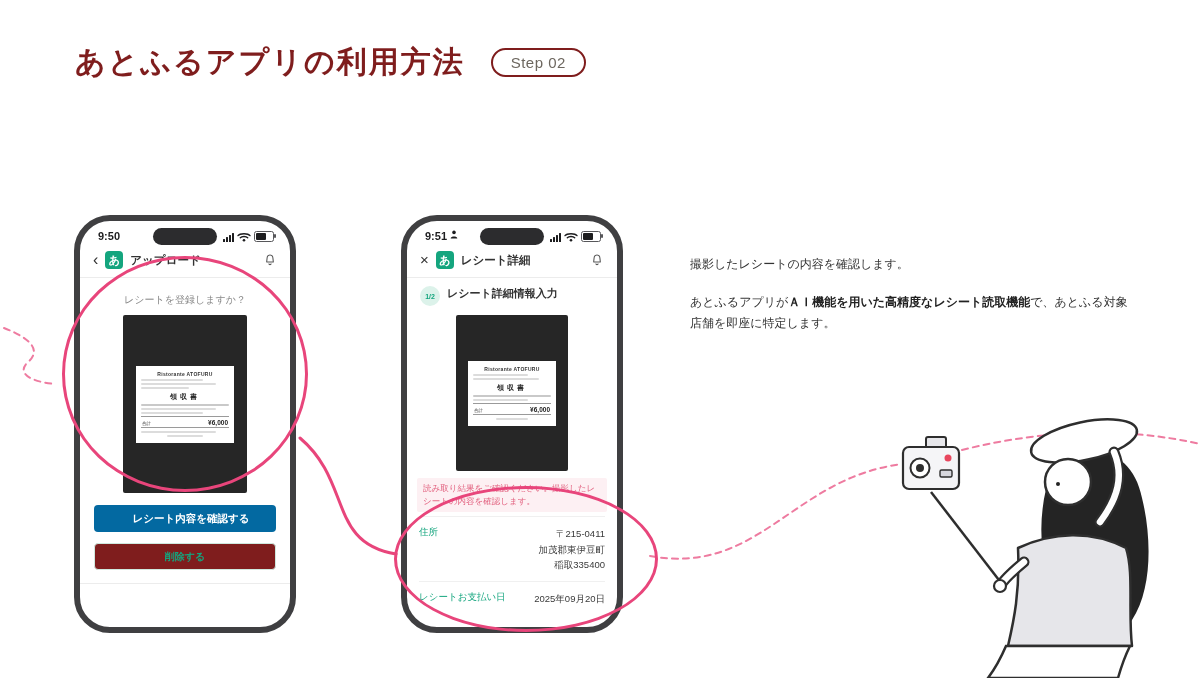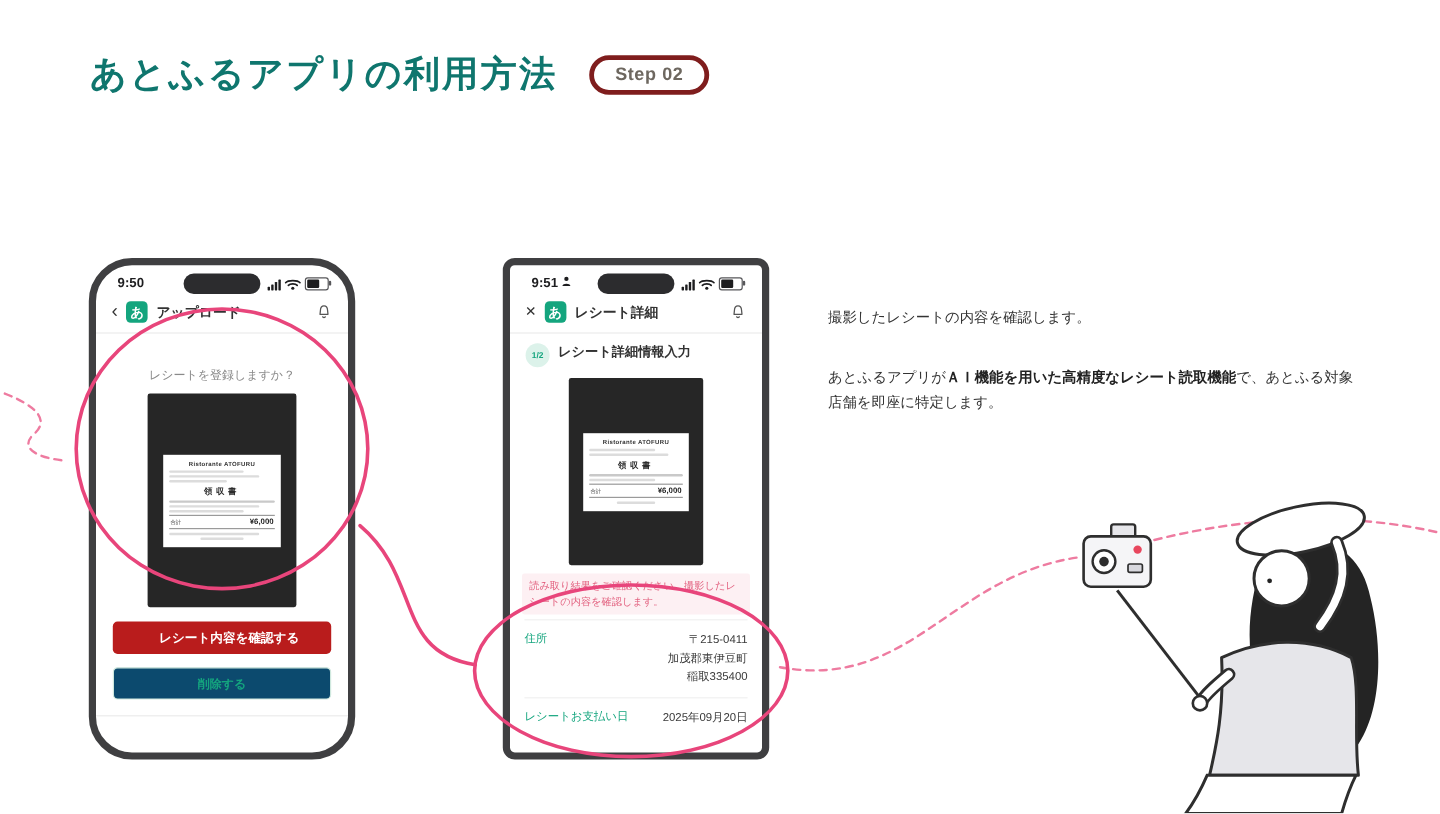--- a/index.html
+++ b/index.html
@@ -1,87 +1,87 @@
 <!DOCTYPE html>
 <html><head>
 <meta charset="utf-8">
 <style>
   html,body{margin:0;padding:0;}
   body{font-family:"Liberation Sans","DejaVu Sans",sans-serif;background:#fff;}
   .page{position:relative;width:1200px;height:678px;background:#ffffff;overflow:hidden;}
 
   
   .titlerow{position:absolute;left:75px;top:42px;display:flex;align-items:center;gap:26px;}
-  .titlerow h1{margin:0;font-size:30px;font-weight:700;color:#0f766e;letter-spacing:2px;}
-  .badge{border:4px solid #7f1d1d;border-radius:18px;padding:4px 18px;font-size:15px;font-weight:700;color:#6d675f;letter-spacing:.5px;}
+  .titlerow h1{margin:0;font-size:30px;font-weight:700;color:#7f1d1d;letter-spacing:2px;}
+  .badge{border:2px solid #7f1d1d;border-radius:18px;padding:4px 18px;font-size:15px;font-weight:400;color:#6d675f;letter-spacing:.5px;}
   .subtitle{position:absolute;left:75px;top:120px;font-size:22px;font-weight:600;color:#4a4a4a;letter-spacing:1.5px;}
 
   
   .phone{position:absolute;width:210px;height:406px;background:#fff;border:6px solid #3f3f41;border-radius:36px;overflow:hidden;z-index:2;}
   .phone1{left:74px;top:215px;}
-  .phone2{left:419px;top:215px;border-radius:10px;}
+  .phone2{left:401px;top:215px;}
   .notch{position:absolute;top:7px;left:50%;transform:translateX(-50%);width:64px;height:17px;background:#2c2c2e;border-radius:9px;z-index:3;}
   .status{display:flex;justify-content:space-between;align-items:center;padding:9px 16px 0 18px;font-size:11px;font-weight:700;color:#1d1d1f;}
   .timewrap{display:flex;gap:3px;}
   .sticons{display:flex;align-items:flex-end;gap:3px;}
   .sig{display:inline-flex;align-items:flex-end;gap:1px;}
   .sig i{display:block;width:2px;background:#1d1d1f;border-radius:.5px;}
   .sig i:nth-child(1){height:3px;}.sig i:nth-child(2){height:5px;}
   .sig i:nth-child(3){height:7px;}.sig i:nth-child(4){height:9px;}
   .batt{position:relative;display:inline-block;width:18px;height:9px;border:1px solid #57575a;border-radius:2.5px;}
   .batt b{position:absolute;left:1px;top:1px;bottom:1px;width:10px;background:#1d1d1f;border-radius:1px;}
   .batt:after{content:"";position:absolute;right:-3px;top:2px;width:2px;height:4px;background:#57575a;border-radius:1px;}
 
   .nav{display:flex;align-items:center;gap:7px;padding:9px 13px 8px;border-bottom:1px solid #ececec;}
   .back,.close{font-size:16px;line-height:12px;color:#333;font-weight:400;cursor:default;}
   .close{font-size:15px;}
   .appicon{width:18px;height:18px;background:#14A57E;border-radius:4px;color:#fff;font-size:11px;font-weight:700;display:flex;align-items:center;justify-content:center;}
   .navtitle{font-size:11.5px;font-weight:700;color:#333;}
   .navspace{flex:1;}
   .bell{width:14px;height:14px;}
 
-  .question{text-align:center;font-size:10px;color:#8a8a8a;margin-top:28px;}
+  .question{text-align:center;font-size:10px;color:#8a8a8a;margin-top:15px;}
 
   
   .photo{margin:8px auto 0;width:124px;height:178px;background:#262626;display:flex;align-items:center;justify-content:center;border-radius:2px;}
   .photo.small{width:112px;height:156px;margin-top:3px;}
   .receipt{width:98px;background:#fff;padding:5px 5px 4px;box-sizing:border-box;}
   .photo.small .receipt{width:88px;}
   .rstore{font-size:5px;font-weight:700;color:#333;text-align:center;letter-spacing:.3px;}
   .rbar{height:2px;background:#c9c9c9;border-radius:1px;margin:2px 0;}
   .rbar.l{background:#dcdcdc;}
   .w40{width:40%;}.w55{width:55%;}.w70{width:70%;}.w85{width:85%;}.w100{width:100%;}
   .cen{margin-left:auto;margin-right:auto;}
   .rtitle{font-size:7px;font-weight:700;color:#2b2b2b;text-align:center;letter-spacing:3px;margin:3px 0 2px;}
   .rtotal{display:flex;justify-content:space-between;align-items:baseline;border-top:1px solid #9a9a9a;border-bottom:1px solid #9a9a9a;padding:1.5px 1px;margin:2.5px 0;}
   .rtotal .lab{font-size:4.5px;color:#444;}
   .rtotal .amt{font-size:6.5px;font-weight:700;color:#222;}
 
   
   .pbody{padding:0 14px;}
   .btn{display:flex;align-items:center;justify-content:center;border-radius:4px;cursor:default;}
-  .btn.primary{margin-top:12px;height:27px;background:#b91c1c;color:#fff;font-size:10.5px;font-weight:700;padding-left:12px;}
-  .btn.outline{margin-top:11px;height:25px;background:#0c4a6e;border:1px solid #cfe8de;color:#14A57E;font-size:10px;font-weight:700;}
+  .btn.primary{margin-top:12px;height:27px;background:#0369a1;color:#fff;font-size:10.5px;font-weight:700;padding-left:12px;}
+  .btn.outline{margin-top:11px;height:25px;background:#7f1d1d;border:1px solid #cfe8de;color:#14A57E;font-size:10px;font-weight:700;}
   .hr{height:1px;background:#ececec;margin:13px -14px 2px;}
 
   
   .steprow{display:flex;align-items:flex-start;gap:7px;padding:8px 13px 6px;}
   .stepcirc{width:20px;height:20px;border-radius:50%;background:#dcf2ea;color:#14A57E;font-size:7px;font-weight:700;display:flex;align-items:center;justify-content:center;}
   .steptitle{font-size:11px;font-weight:700;color:#333;}
   .warning{margin:7px 10px 0;background:#fdf0f3;color:#E2607F;font-size:8.5px;line-height:1.55;padding:4px 6px;border-radius:2px;}
   .fields{margin:4px 12px 0;border-top:1px solid #f0f0f0;}
   .frow{display:flex;justify-content:space-between;align-items:flex-start;padding:9px 0;border-bottom:1px solid #f0f0f0;font-size:9.5px;}
   .frow:last-child{border-bottom:none;}
   .flabel{color:#14A57E;font-weight:400;white-space:nowrap;}
   .fvalue{color:#3a3a3a;text-align:right;white-space:pre-line;line-height:1.6;}
 
   
   .desc{position:absolute;left:690px;top:254px;width:445px;color:#333;font-size:12px;line-height:1.8;z-index:2;}
   .desc p{margin:0;}
-  .desc p+p{margin-top:28px;}
+  .desc p+p{margin-top:16px;}
   .desc strong{font-weight:700;color:#222;}
 
   
   .ellipse{position:absolute;border:3px solid #E8457B;border-radius:50%;z-index:7;pointer-events:none;background:transparent;}
   .e1{left:62px;top:256px;width:240px;height:230px;}
   .e2{left:394px;top:486px;width:258px;height:140px;}
 
   .overlay{position:absolute;left:0;top:0;width:1200px;height:678px;z-index:6;pointer-events:none;}
 </style>
 </head>

